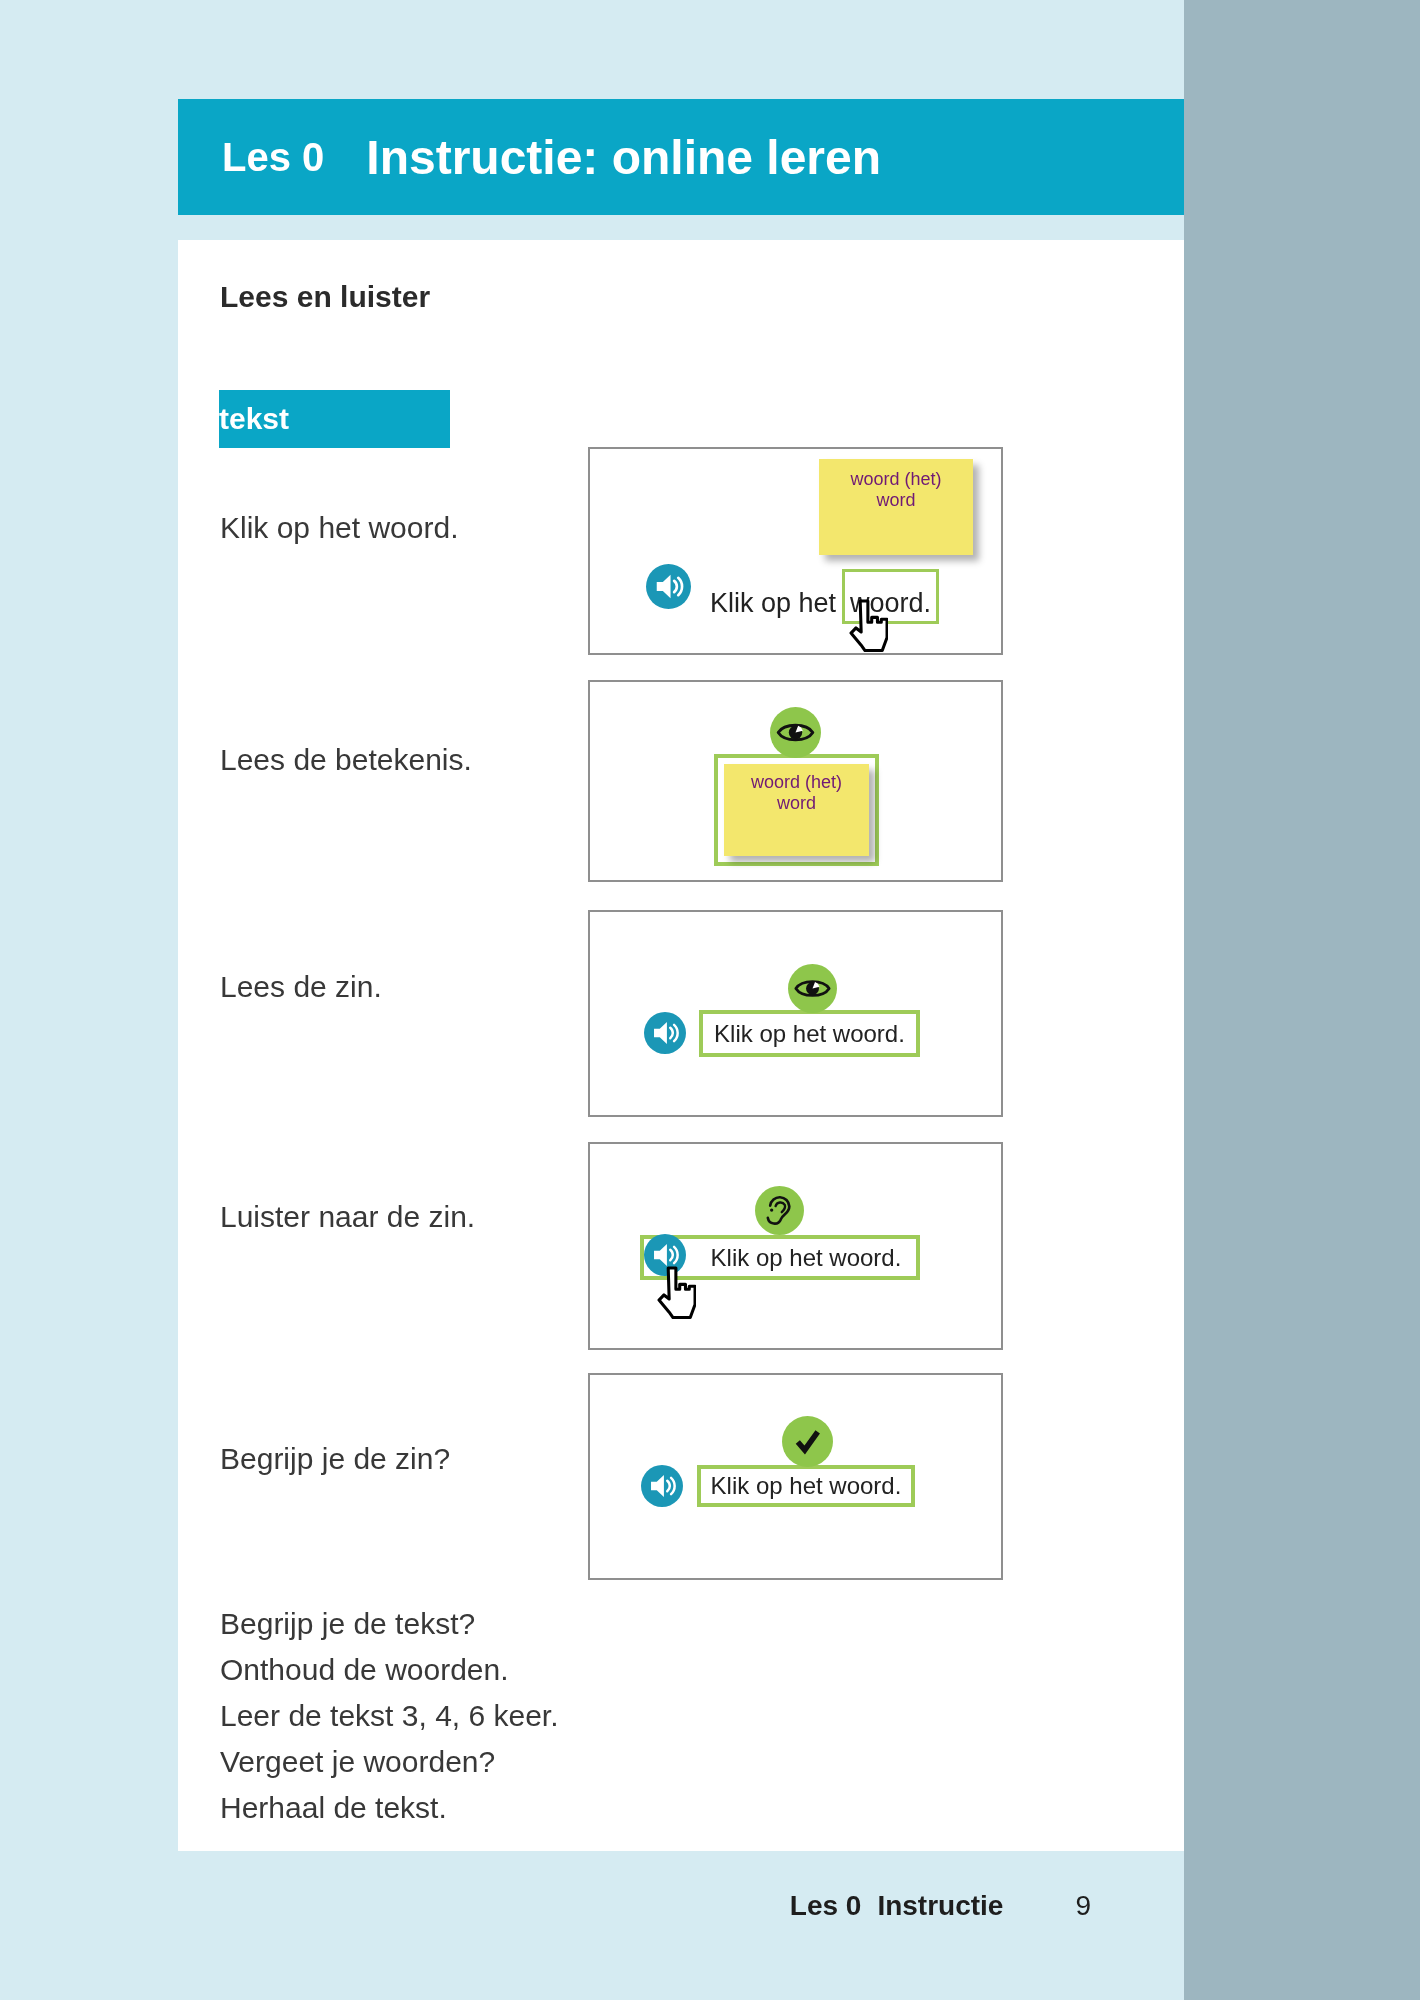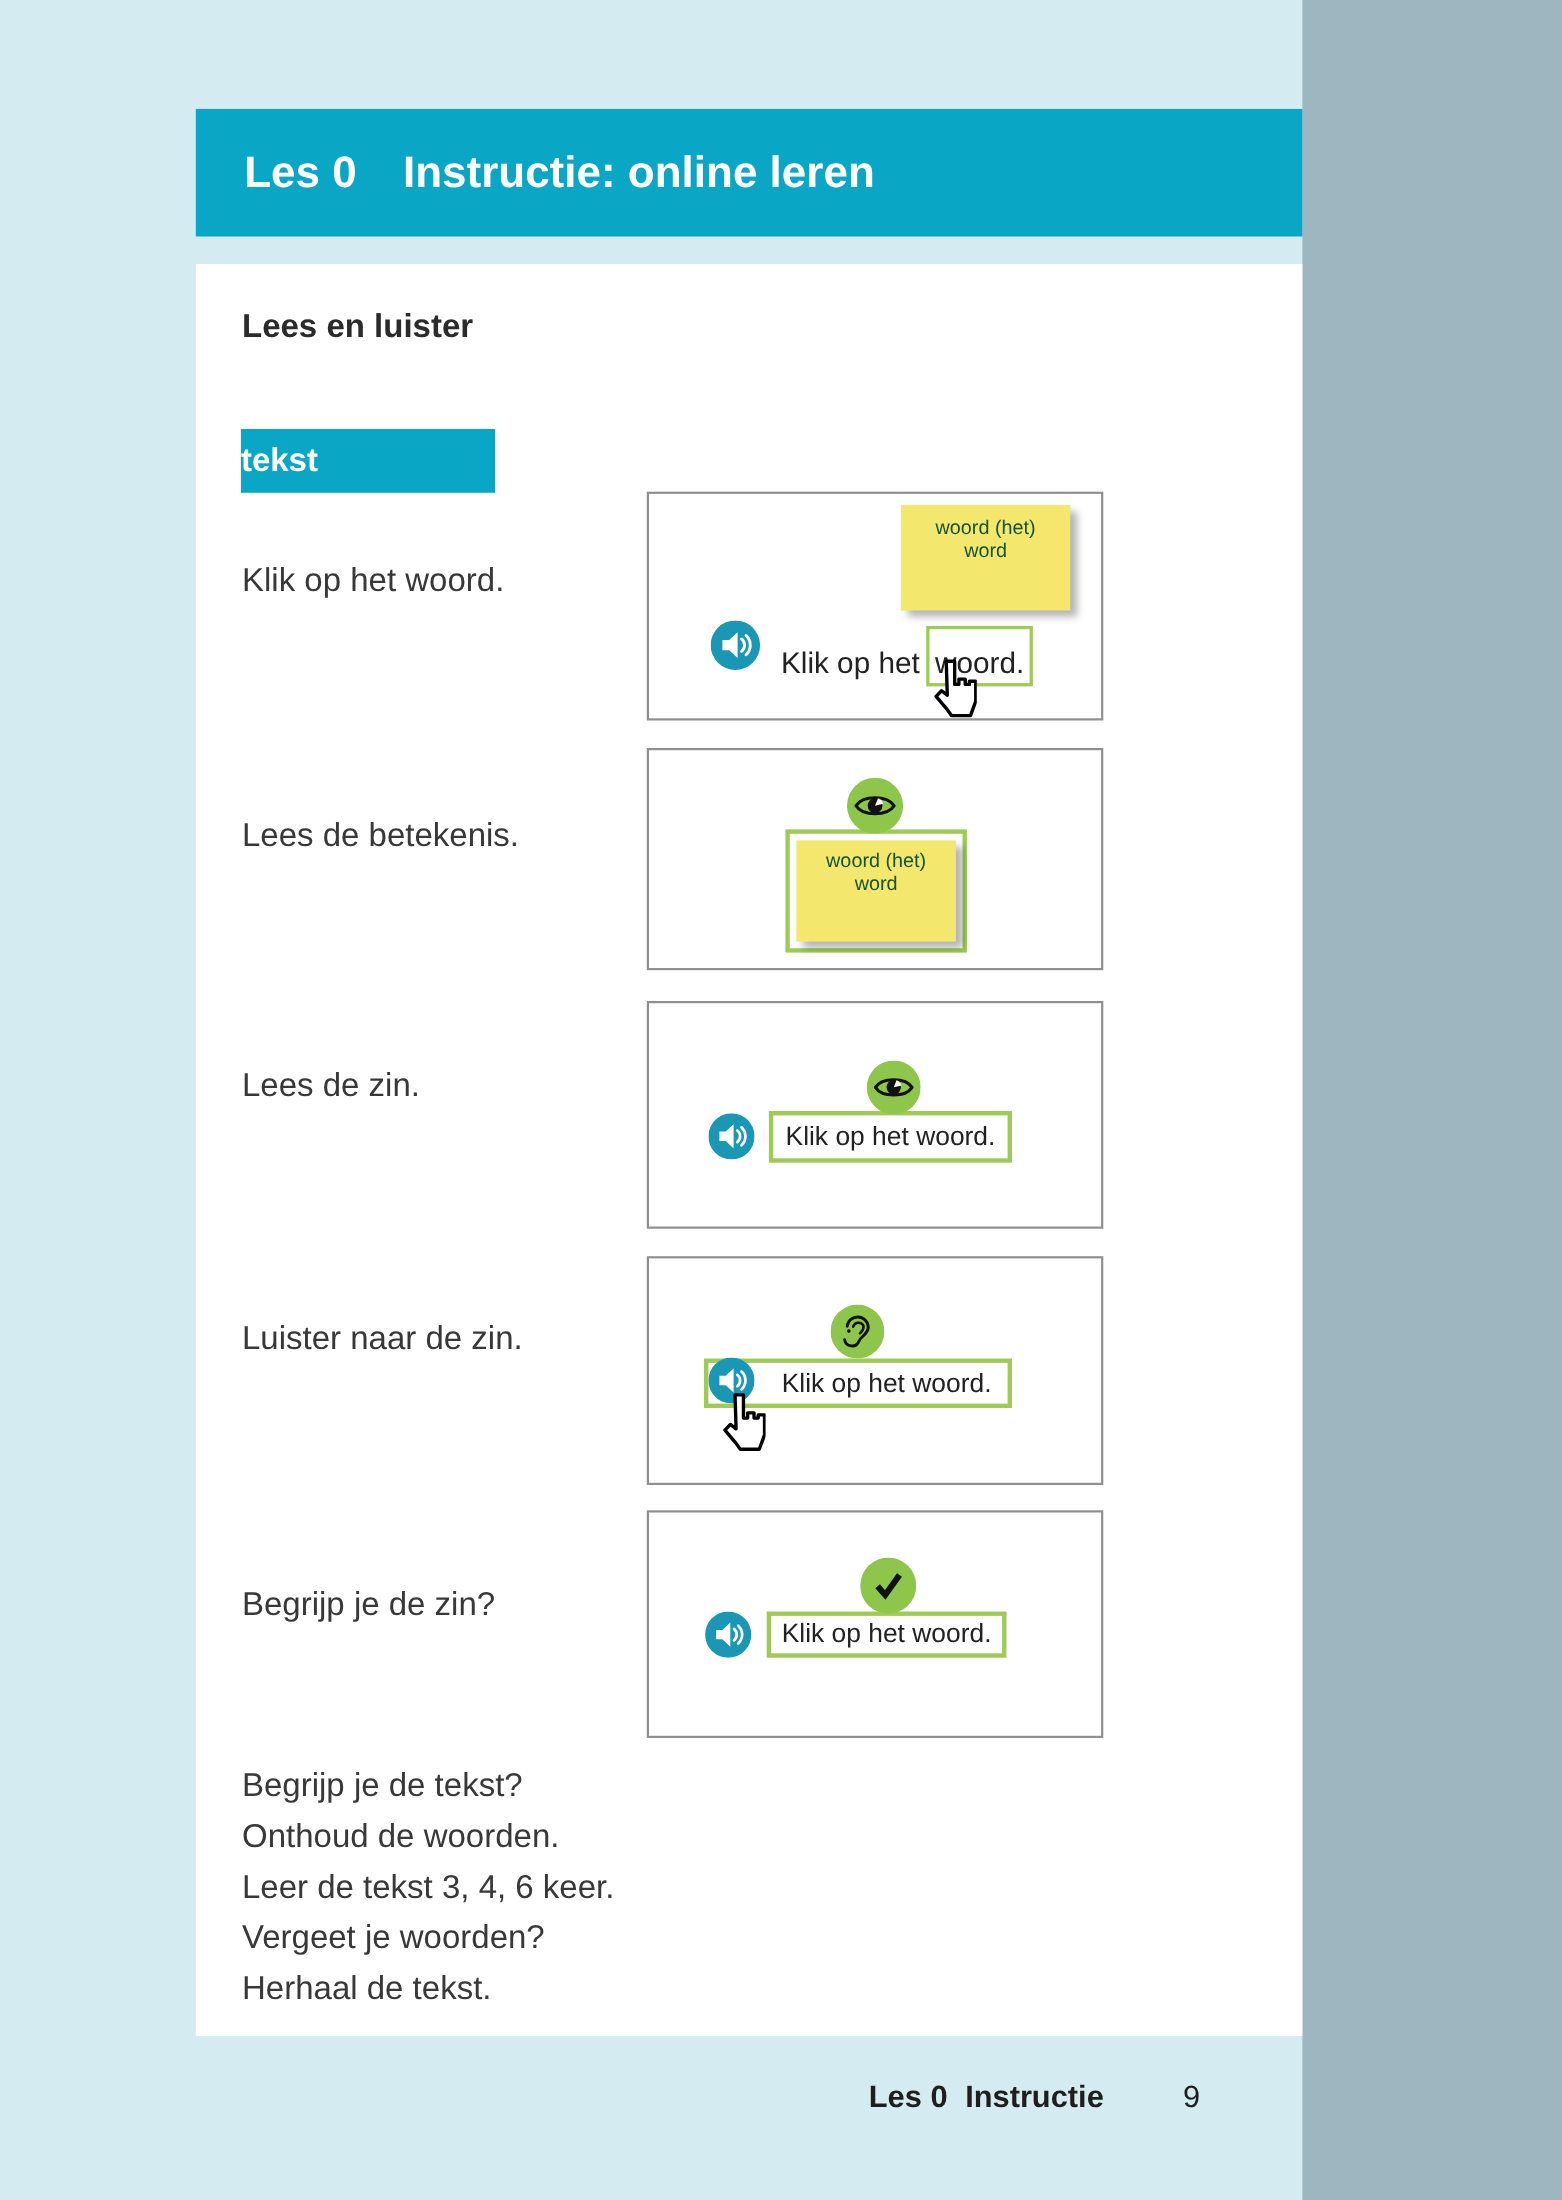--- a/index.html
+++ b/index.html
@@ -7,21 +7,21 @@
     position:relative;width:1184px;height:2000px;
     background:#d5ebf2;overflow:hidden;
     font-family:"Liberation Sans", sans-serif;color:#333;
   }
   
   .header-bar{
     position:absolute;left:178px;top:99px;width:1149px;height:116px;
     background:#0aa6c6;display:flex;align-items:center;
   }
   .header-bar .h-lesson{font-size:40px;font-weight:bold;color:#fff;margin-left:44px;}
-  .header-bar .h-title{font-size:40px;font-weight:bold;color:#fff;margin-left:42px;}
+  .header-bar .h-title{font-size:48px;font-weight:bold;color:#fff;margin-left:42px;}
   
   .sheet{position:absolute;left:178px;top:240px;width:1149px;height:1611px;background:#ffffff;}
   .section-heading{position:absolute;left:220px;top:280px;font-size:30px;font-weight:bold;color:#2b2b2b;}
   .tag-button{
     position:absolute;left:219px;top:390px;width:231px;height:58px;background:#0aa6c6;
     color:#fff;font-size:30px;font-weight:bold;line-height:58px;box-sizing:border-box;
   }
   .row-label{position:absolute;left:220px;width:360px;font-size:30px;color:#383838;}
   
   .panel{position:absolute;left:588px;width:415px;background:#fff;border:2px solid #8f8f8f;box-sizing:border-box;}
@@ -29,21 +29,21 @@
   .p2{top:680px;height:202px;}
   .p3{top:910px;height:207px;}
   .p4{top:1142px;height:208px;}
   .p5{top:1373px;height:207px;}
   .panel *{box-sizing:border-box;}
   
   .word-card{
     background:#f3e76d;text-align:center;padding-top:10px;
     box-shadow:6px 6px 7px rgba(0,0,0,0.30);
   }
-  .word-card .w-top,.word-card .w-bottom{font-size:18px;color:#14532d;display:block;}
+  .word-card .w-top,.word-card .w-bottom{font-size:18px;color:#701a75;display:block;}
   .word-card .divider{height:3px;background:#141414;width:74%;margin:9px auto;}
   .tooltip1{position:absolute;left:229px;top:10px;width:154px;height:96px;}
   
   .spk{position:absolute;}
   
   .sent1{position:absolute;left:120px;top:120px;font-size:27px;color:#222;white-space:nowrap;}
   .word-box{
     display:inline-block;border:3px solid #9ecb58;padding:16px 5px 2px 5px;margin-left:6px;
   }
   

